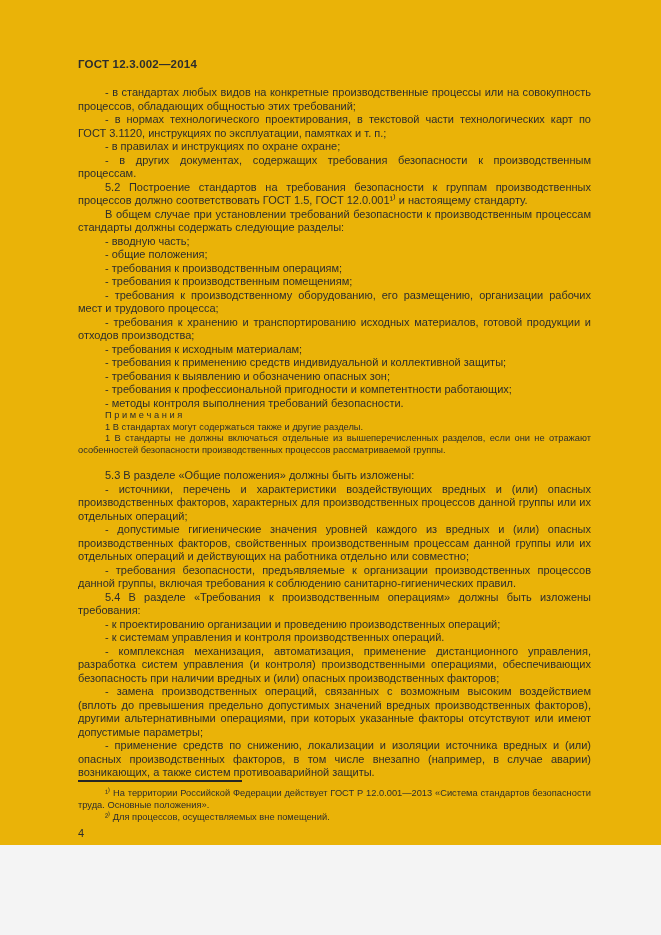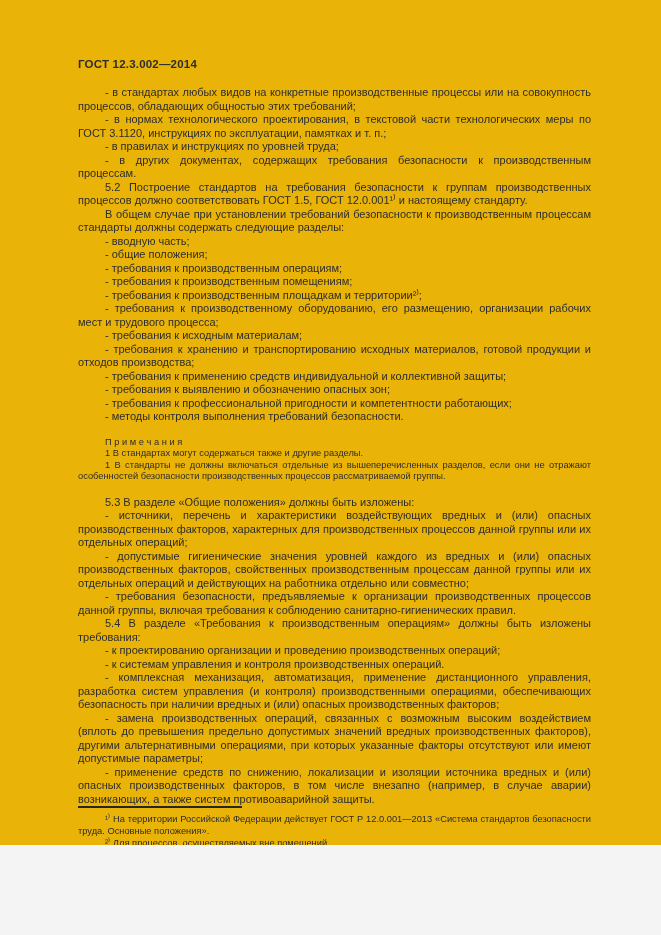--- a/index.html
+++ b/index.html
@@ -34,21 +34,21 @@
   .doc-body p {
     margin: 0;
     text-indent: 27px;
     text-align: justify;
   }
   .doc-body p.note-head,
   .doc-body p.note {
     font-size: 9.3px;
     line-height: 11.6px;
   }
-  .doc-body p.note-head { margin-top: 13px; }
+  .doc-body p.note-head { }
   .doc-body p.gap { margin-top: 13px; }
   .doc-footer {
     margin-top: auto;
     font-size: 9.3px;
     line-height: 12px;
   }
   .footnote-rule {
     width: 164px;
     height: 2px;
     background: #262626;
@@ -65,33 +65,32 @@
   }
 </style>
 </head>
 <body>
 
 <div class="page">
   <div class="doc-header">ГОСТ 12.3.002—2014</div>
 
   <div class="doc-body">
       <p class="bullet">- в стандартах любых видов на конкретные производственные процессы или на совокупность процессов, обладающих общностью этих требований;</p>
-      <p class="bullet">- в нормах технологического проектирования, в текстовой части технологических меры по ГОСТ 3.1120, инструкциях по эксплуатации, памятках и т. п.;</p>
-      <p class="bullet">- в правилах и инструкциях по уровней труда;</p>
+      <p class="bullet">- в нормах технологического проектирования, в текстовой части технологических карт по ГОСТ 3.1120, инструкциях по эксплуатации, памятках и т. п.;</p>
+      <p class="bullet">- в правилах и инструкциях по охране охране;</p>
       <p class="bullet">- в других документах, содержащих требования безопасности к производственным процессам.</p>
       <p class="para">5.2 Построение стандартов на требования безопасности к группам производственных процессов должно соответствовать ГОСТ 1.5, ГОСТ 12.0.001¹⁾ и настоящему стандарту.</p>
       <p class="para">В общем случае при установлении требований безопасности к производственным процессам стандарты должны содержать следующие разделы:</p>
       <p class="bullet">- вводную часть;</p>
       <p class="bullet">- общие положения;</p>
       <p class="bullet">- требования к производственным операциям;</p>
       <p class="bullet">- требования к производственным помещениям;</p>
-      <p class="bullet">- требования к производственным площадкам и территории²⁾;</p>
       <p class="bullet">- требования к производственному оборудованию, его размещению, организации рабочих мест и трудового процесса;</p>
+      <p class="bullet">- требования к хранению и транспортированию исходных материалов, готовой продукции и отходов производства;</p>
       <p class="bullet">- требования к исходным материалам;</p>
-      <p class="bullet">- требования к хранению и транспортированию исходных материалов, готовой продукции и отходов производства;</p>
       <p class="bullet">- требования к применению средств индивидуальной и коллективной защиты;</p>
       <p class="bullet">- требования к выявлению и обозначению опасных зон;</p>
       <p class="bullet">- требования к профессиональной пригодности и компетентности работающих;</p>
       <p class="bullet">- методы контроля выполнения требований безопасности.</p>
       <p class="note-head">П р и м е ч а н и я</p>
       <p class="note">1 В стандартах могут содержаться также и другие разделы.</p>
       <p class="note">1 В стандарты не должны включаться отдельные из вышеперечисленных разделов, если они не отражают особенностей безопасности производственных процессов рассматриваемой группы.</p>
       <p class="para gap">5.3 В разделе «Общие положения» должны быть изложены:</p>
       <p class="bullet">- источники, перечень и характеристики воздействующих вредных и (или) опасных производственных факторов, характерных для производственных процессов данной группы или их отдельных операций;</p>
       <p class="bullet">- допустимые гигиенические значения уровней каждого из вредных и (или) опасных производственных факторов, свойственных производственным процессам данной группы или их отдельных операций и действующих на работника отдельно или совместно;</p>

